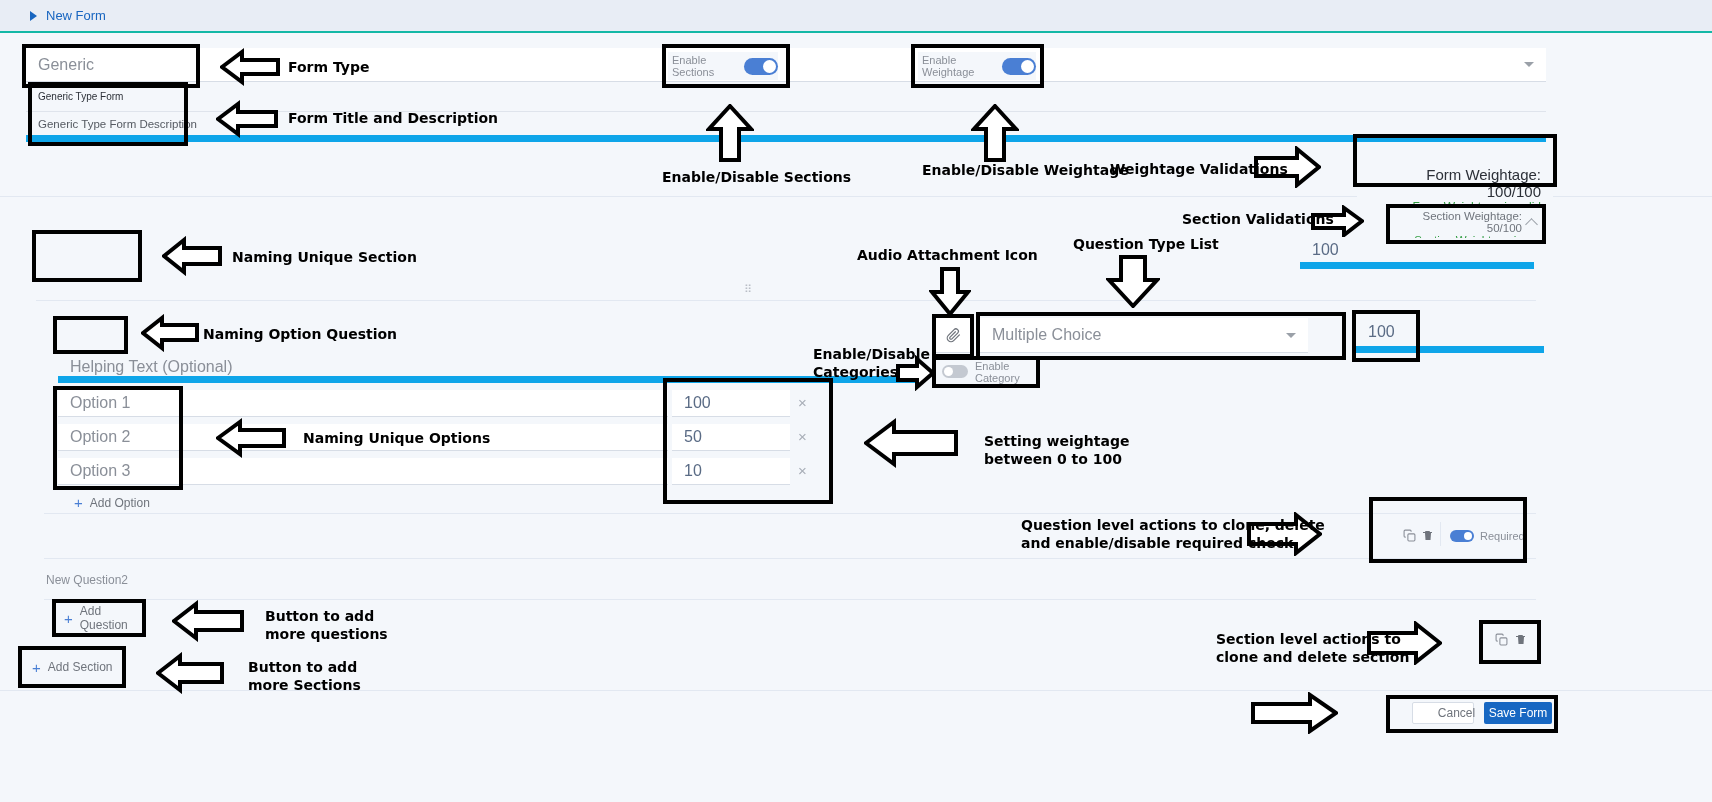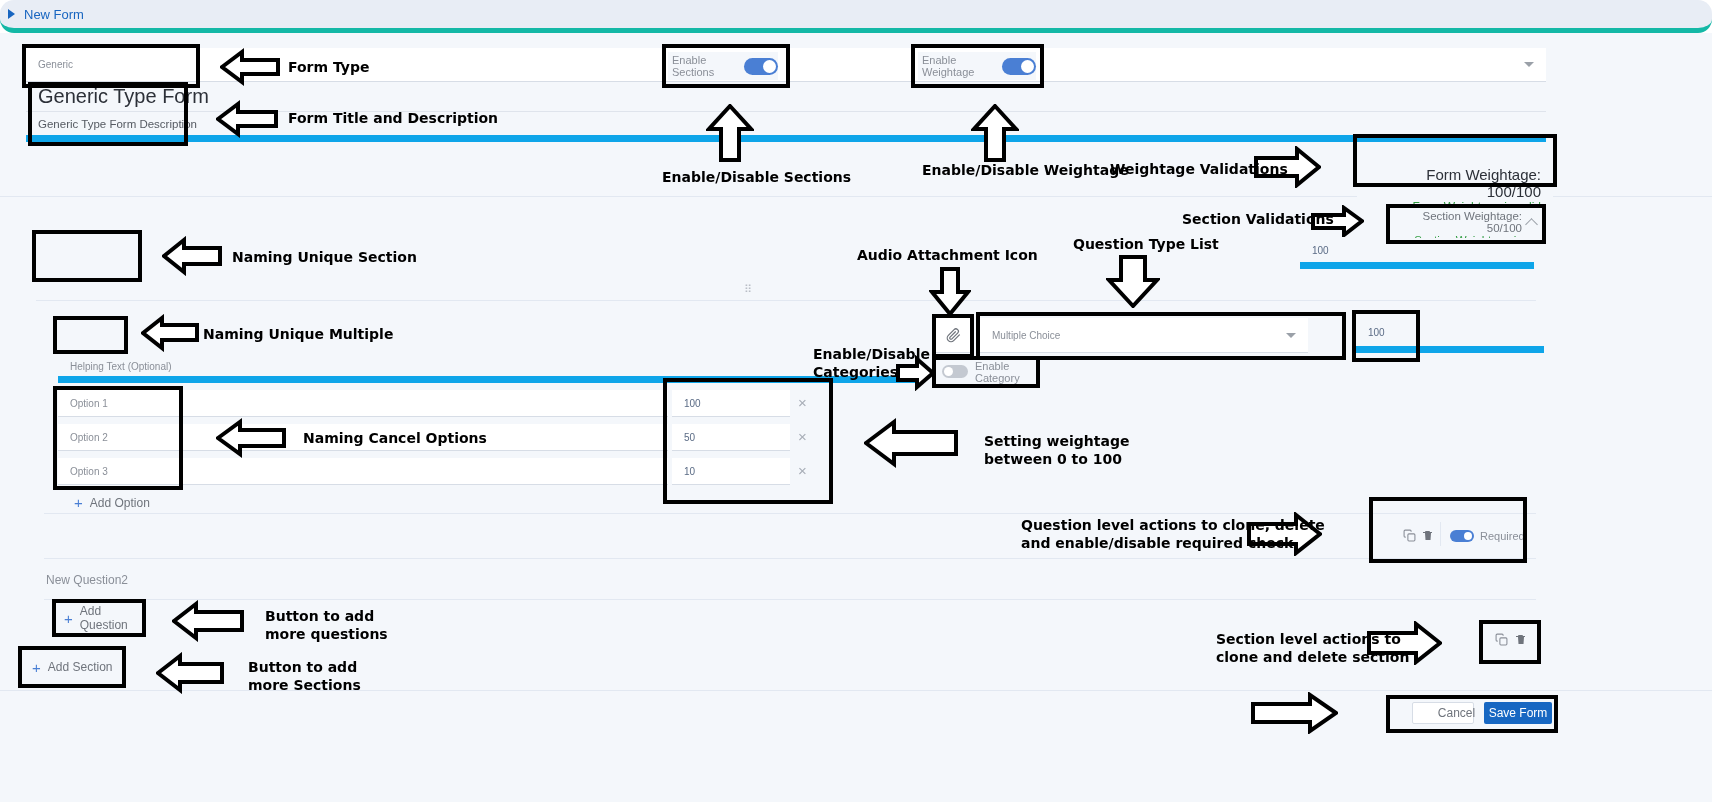--- a/index.html
+++ b/index.html
@@ -7,22 +7,22 @@
     width: 1712px; height: 802px;
     font-family: "Liberation Sans", sans-serif;
     background: #ffffff;
     overflow: hidden;
   }
   #root { position: relative; width: 1712px; height: 802px; background: #ffffff; }
 
   
   .topbar {
     position: absolute; left: 0; top: 0; width: 1712px; height: 33px;
-    background: #e8edf5; border-bottom: 5px solid #14b8a6;
-    display: flex; align-items: center; padding-left: 8px; border-radius: 14px;
+    background: #e8edf5; border-bottom: 2px solid #14b8a6;
+    display: flex; align-items: center; padding-left: 30px;
   }
   .topbar .tri {
     width: 0; height: 0; border-left: 7px solid #1765c0;
     border-top: 5px solid transparent; border-bottom: 5px solid transparent;
     margin-right: 9px;
   }
   .topbar .crumb { color: #1765c0; font-size: 13px; }
 
   .panel-top {
     position: absolute; left: 0; top: 33px; width: 1712px; height: 164px;
@@ -33,21 +33,21 @@
     background: #f4f7fb;
   }
 
   .card-white { background:#ffffff; }
 
   
   .field {
     position: absolute; background: #ffffff;
     border-bottom: 1px solid #d7dde6;
     display: flex; align-items: center; padding: 0 12px;
-    font-size: 10px; color: #8a8f98;
+    font-size: 16px; color: #8a8f98;
   }
   .field.flat { background: #f4f7fb; border-bottom: 7px solid #0ea5e9; }
   .caret {
     width: 0; height: 0; border-left: 5px solid transparent;
     border-right: 5px solid transparent; border-top: 5px solid #9aa0a8;
     margin-left: auto;
   }
 
   .static-text { position: absolute; font-size: 12px; }
 
@@ -111,21 +111,21 @@
   </div>
 
   <div class="panel-top"></div>
   <div class="panel-body"></div>
 
   <div class="field card-white" style="left:26px; top:48px; width:1520px; height:34px;">
     <span>Generic</span>
     <span class="caret"></span>
   </div>
 
-  <div class="field flat" style="left:26px; top:82px; width:1520px; height:30px; color:#2c3038; font-size:20px; border-bottom:1px solid #dfe4ec;">
+  <div class="field flat" style="left:26px; top:82px; width:1520px; height:30px; color:#2c3038; font-size:10px; border-bottom:1px solid #dfe4ec;">
     <span>Generic Type Form</span>
   </div>
 
   <div class="field flat" style="left:26px; top:112px; width:1520px; height:30px; color:#555a62; font-size:11.5px;">
     <span>Generic Type Form Description</span>
   </div>
 
   <div class="toggle-wrap" style="left:668px; top:52px; width:110px; height:28px; padding-left:4px;">
     <span class="toggle-label">Enable Sections</span>
     <span class="sw on">
@@ -348,24 +348,24 @@
 
   <div class="anno-label" style="left:288px;  top:59px;">Form Type</div>
   <div class="anno-label" style="left:288px;  top:110px;">Form Title and Description</div>
   <div class="anno-label" style="left:662px;  top:169px;">Enable/Disable Sections</div>
   <div class="anno-label" style="left:922px;  top:162px;">Enable/Disable Weightage</div>
   <div class="anno-label" style="left:1110px; top:161px;">Weightage Validations</div>
   <div class="anno-label" style="left:1182px; top:211px;">Section Validations</div>
   <div class="anno-label" style="left:232px;  top:249px;">Naming Unique Section</div>
   <div class="anno-label" style="left:857px;  top:247px;">Audio Attachment Icon</div>
   <div class="anno-label" style="left:1073px; top:236px;">Question Type List</div>
-  <div class="anno-label" style="left:203px;  top:326px;">Naming Unique Multiple</div>
+  <div class="anno-label" style="left:203px;  top:326px;">Naming Option Question</div>
   <div class="anno-label" style="left:813px;  top:346px;">Enable/Disable
 Categories</div>
-  <div class="anno-label" style="left:303px;  top:430px;">Naming Cancel Options</div>
+  <div class="anno-label" style="left:303px;  top:430px;">Naming Unique Options</div>
   <div class="anno-label" style="left:984px;  top:433px;">Setting weightage
 between 0 to 100</div>
   <div class="anno-label" style="left:1021px; top:517px;">Question level actions to clone, delete
 and enable/disable required check</div>
   <div class="anno-label" style="left:265px;  top:608px;">Button to add
 more questions</div>
   <div class="anno-label" style="left:1216px; top:631px;">Section level actions to
 clone and delete section</div>
   <div class="anno-label" style="left:248px;  top:659px;">Button to add
 more Sections</div>

